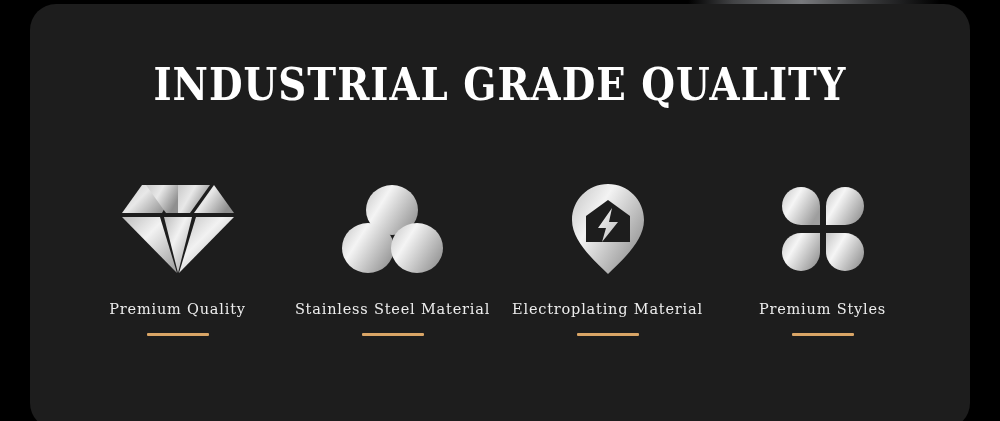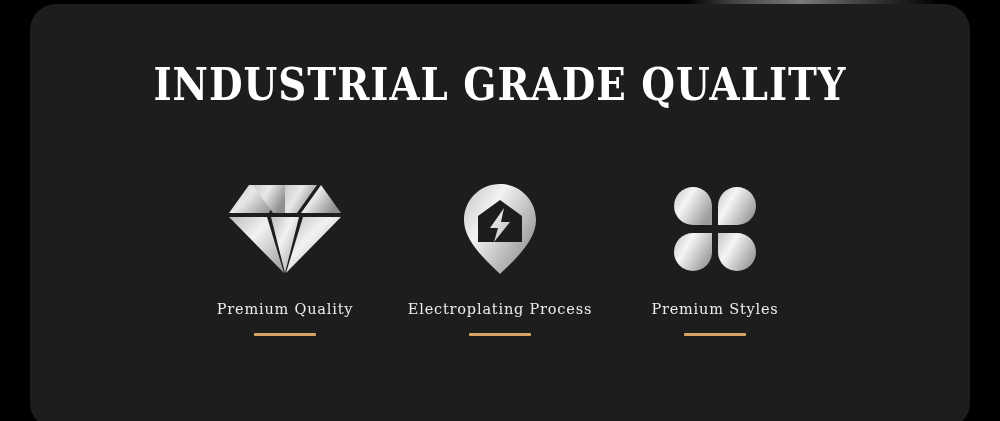--- a/index.html
+++ b/index.html
@@ -144,20 +144,38 @@
 
             <polygon points="2,34 40,34 57,90" fill="url(#gradDiamondBot)"></polygon>
             <polygon points="44,34 72,34 58,90" fill="url(#gradDiamondBot)"></polygon>
             <polygon points="76,34 114,34 59,90" fill="url(#gradDiamondBot)"></polygon>
           </svg>
         </div>
         <div class="feature-label">Premium Quality</div>
         <div class="feature-rule"></div>
       </div>
 
+      <div class="feature-item">
+        <div class="feature-icon">
+          <svg width="104" height="94" viewBox="0 0 104 94" aria-hidden="true">
+            <defs>
+              <linearGradient id="gradSphere" x1="0" y1="0" x2="1" y2="0.6">
+                <stop offset="0%" stop-color="#c4c4c4"></stop>
+                <stop offset="38%" stop-color="#f4f4f4"></stop>
+                <stop offset="100%" stop-color="#9d9d9d"></stop>
+              </linearGradient>
+            </defs>
+            <ellipse cx="51" cy="28" rx="26" ry="25" fill="url(#gradSphere)"></ellipse>
+            <ellipse cx="27" cy="66" rx="26" ry="25" fill="url(#gradSphere)"></ellipse>
+            <ellipse cx="76" cy="66" rx="26" ry="25" fill="url(#gradSphere)"></ellipse>
+          </svg>
+        </div>
+        <div class="feature-label">Stainless Steel Material</div>
+        <div class="feature-rule"></div>
+      </div>
 
       <div class="feature-item">
         <div class="feature-icon">
           <svg width="80" height="94" viewBox="0 0 80 94" aria-hidden="true">
             <defs>
               <linearGradient id="gradPin" x1="0" y1="0" x2="1" y2="0.7">
                 <stop offset="0%" stop-color="#bdbdbd"></stop>
                 <stop offset="40%" stop-color="#f3f3f3"></stop>
                 <stop offset="100%" stop-color="#8e8e8e"></stop>
               </linearGradient>
@@ -166,21 +184,21 @@
                 <path d="M40 2 C 60 2 76 18 76 38 C 76 60 52 80 40 92 C 28 80 4 60 4 38 C 4 18 20 2 40 2 Z" fill="#fff"></path>
 
                 <path d="M40 18 L 62 34 L 62 60 L 18 60 L 18 34 Z" fill="#000"></path>
 
                 <polygon points="44,26 30,46 38,46 34,60 50,40 41,40" fill="#fff"></polygon>
               </mask>
             </defs>
             <rect x="0" y="0" width="80" height="94" fill="url(#gradPin)" mask="url(#pinMask)"></rect>
           </svg>
         </div>
-        <div class="feature-label">Electroplating Process</div>
+        <div class="feature-label">Electroplating Material</div>
         <div class="feature-rule"></div>
       </div>
 
       <div class="feature-item">
         <div class="feature-icon">
           <svg width="82" height="84" viewBox="0 0 82 84" aria-hidden="true">
             <defs>
               <linearGradient id="gradPetal" x1="0" y1="0" x2="1" y2="0.6">
                 <stop offset="0%" stop-color="#c4c4c4"></stop>
                 <stop offset="40%" stop-color="#f5f5f5"></stop>

